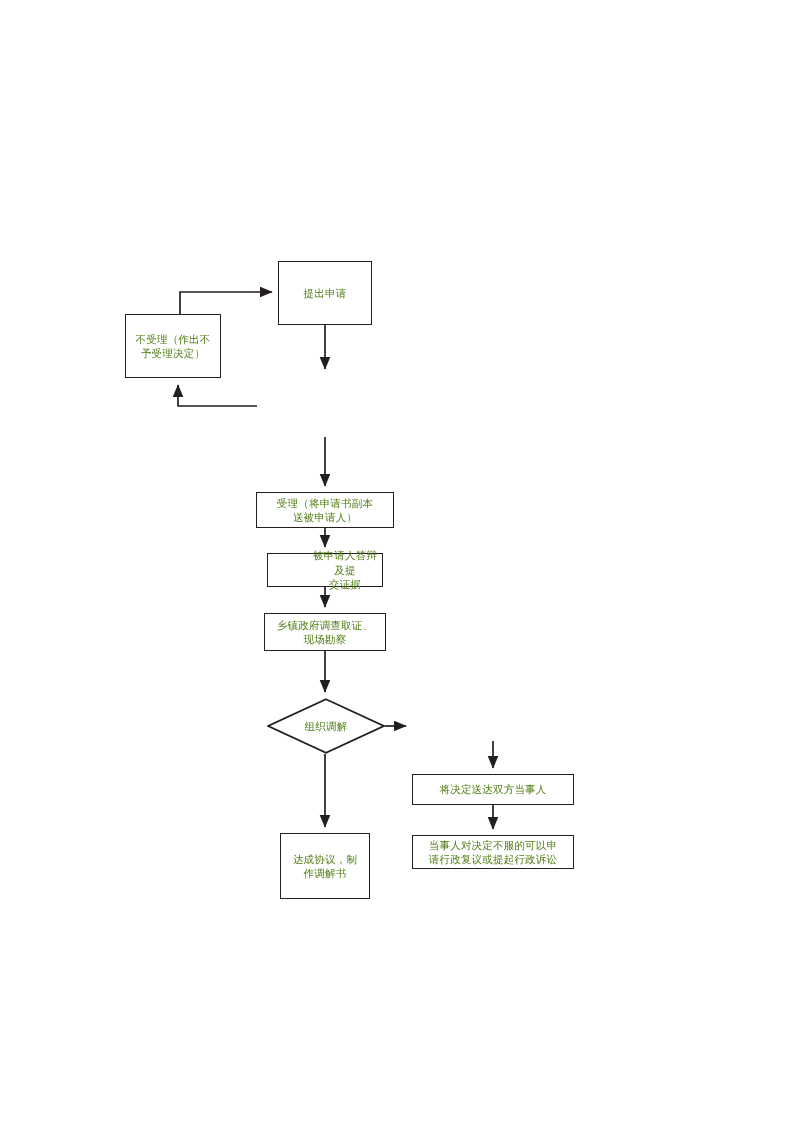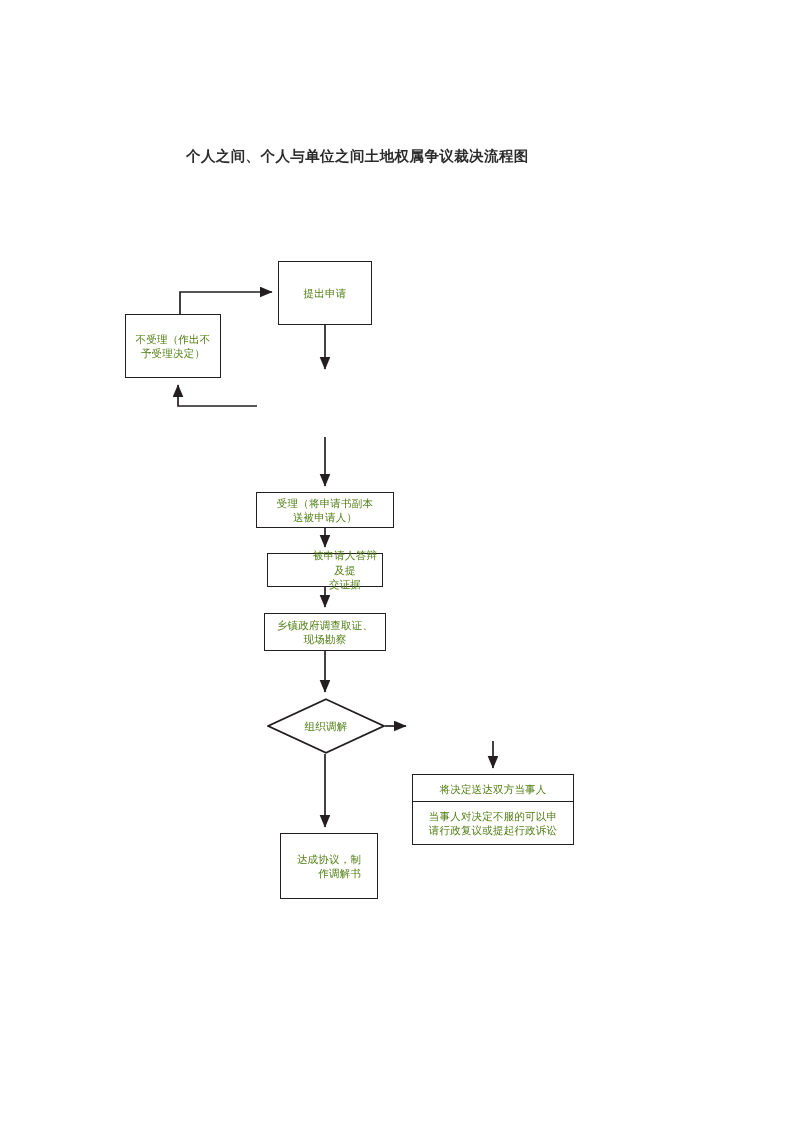--- a/index.html
+++ b/index.html
@@ -88,21 +88,20 @@
     z-index: 0;
   }
 
   .node { z-index: 3; }
 </style>
 </head>
 <body>
 
 <div id="page">
 
-  <div id="chart-title">个人之间、个人与单位之间土地权属争议裁决流程图</div>
 
   <svg id="connectors" viewBox="0 0 793 1122" width="793" height="1122" xmlns="http://www.w3.org/2000/svg">
     <defs>
       <marker id="arrow" markerWidth="9" markerHeight="9" refX="7.2" refY="3.2" orient="auto" markerUnits="strokeWidth">
         <path d="M0,0 L7.6,3.2 L0,6.4 z" fill="#231f20"></path>
       </marker>
     </defs>
 
     <g stroke="#231f20" stroke-width="1.7" fill="none">
 
@@ -160,23 +159,23 @@
       <polygon points="59,1.2 116.8,28 59,54.8 1.2,28" fill="#ffffff" stroke="#231f20" stroke-width="1.7" vector-effect="non-scaling-stroke"></polygon>
     </svg>
     <span class="txt">组织调解</span>
   </div>
 
 
   <div class="node rect" style="left:412px; top:774px; width:162px; height:31px;">
     <span class="txt">将决定送达双方当事人</span>
   </div>
 
-  <div class="node rect" style="left:412px; top:801px; width:162px; height:44px;">
+  <div class="node rect" style="left:412px; top:835px; width:162px; height:34px;">
     <span class="txt">当事人对决定不服的可以申
 请行政复议或提起行政诉讼</span>
   </div>
 
-  <div class="node rect" style="left:280px; top:833px; width:98px; height:66px;text-align:right;">
+  <div class="node rect" style="left:280px; top:833px; width:90px; height:66px;">
     <span class="txt">达成协议，制
 作调解书</span>
   </div>
 
 </div>
 
 </body></html>

